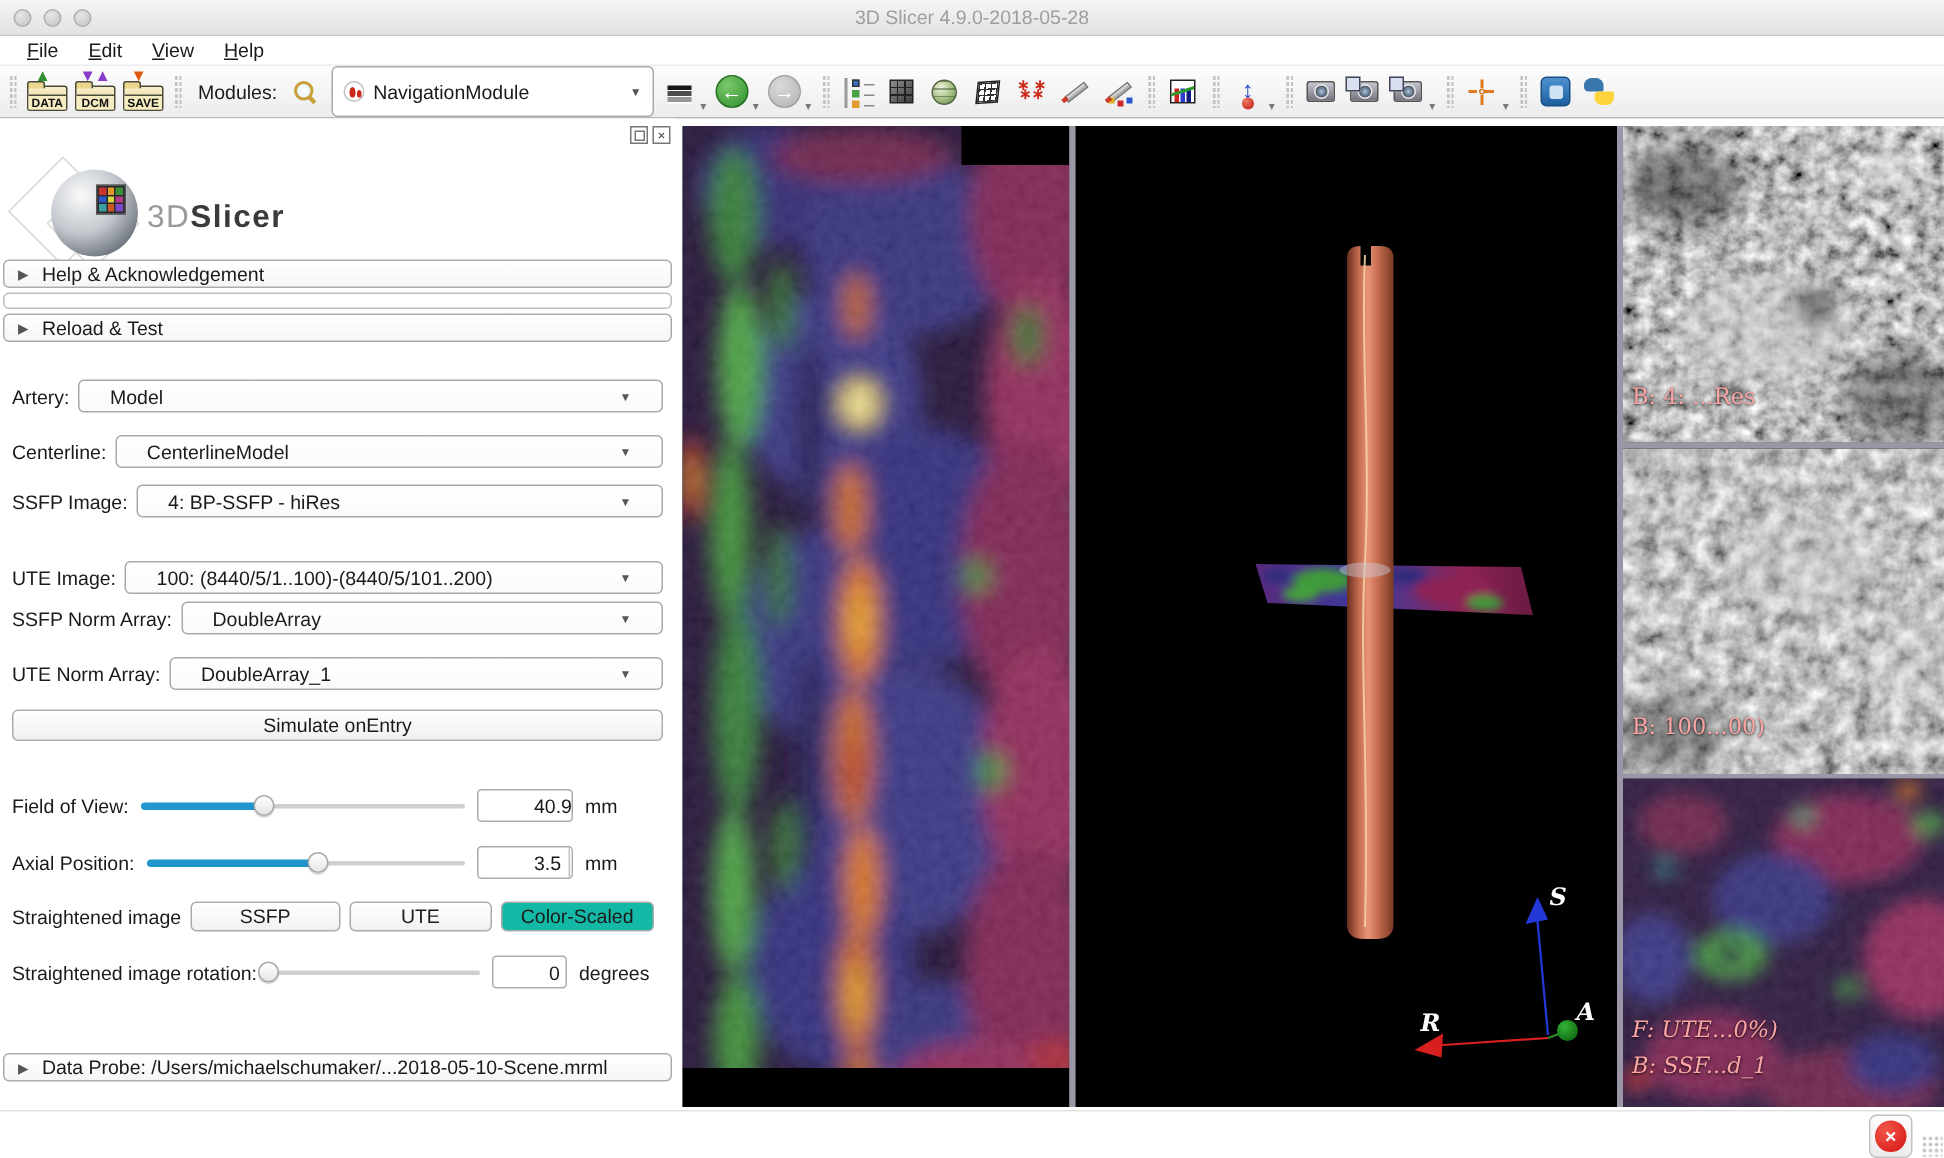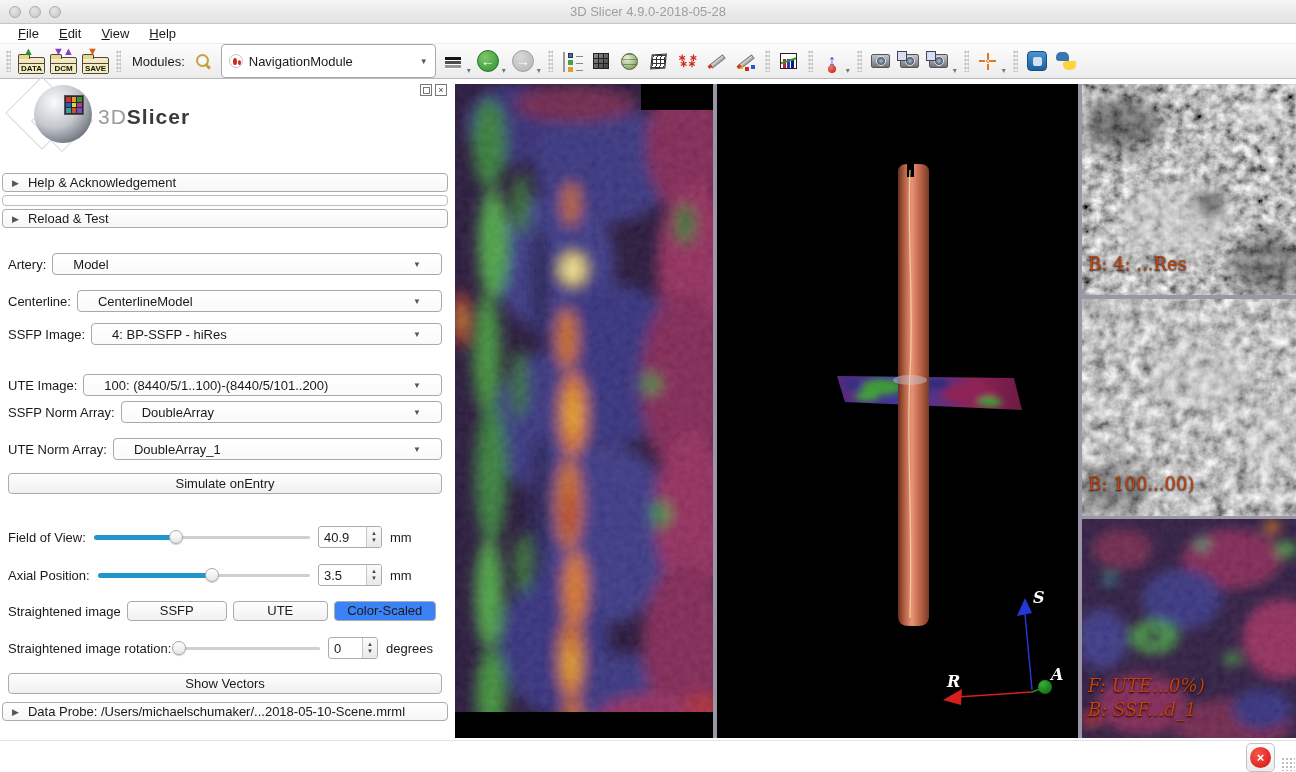--- a/index.html
+++ b/index.html
@@ -107,21 +107,21 @@
     background:#3876ab; border-radius:5px 5px 1px 3px; }
   .py-icon::after { content:""; position:absolute; right:0; bottom:1px; width:13px; height:9px;
     background:#ffd43b; border-radius:3px 1px 5px 5px; }
 
   
   .panel { position:absolute; left:0; top:79px; width:450px; height:661px; background:#fff; }
   .panel-controls { position:absolute; top:5px; right:3px; display:flex; gap:3px; }
   .pc-btn { width:12px; height:12px; border:1px solid #777; background:#fff; position:relative;
     font-size:9px; line-height:10px; text-align:center; color:#444; }
   .pc-btn.float::after { content:""; position:absolute; left:2px; top:2px; width:5px; height:5px; border:1px solid #777; }
-  .logo { position:absolute; left:6px; top:0; width:220px; height:74px; }
+  .logo { position:absolute; left:6px; top:28px; width:220px; height:74px; }
   .logo .diamond { position:absolute; width:52px; height:52px; border:1px solid #d8d8d8; transform:rotate(45deg); }
   .logo .sphere { position:absolute; left:28px; top:6px; width:58px; height:58px; border-radius:50%;
     background:radial-gradient(circle at 35% 30%,#fafafa,#c3c8ce 45%,#70767e 78%,#3e434a); }
   .logo .core { position:absolute; left:58px; top:16px; width:20px; height:20px;
     background:#2a2a2a; box-shadow:inset 0 0 0 1px #555; display:grid; grid-template-columns:repeat(3,1fr); gap:1px; padding:2px; }
   .logo .core i { background:#c33; } .logo .core i:nth-child(2){background:#e59a28;} .logo .core i:nth-child(3){background:#3a8f3a;}
   .logo .core i:nth-child(4){background:#2a58c8;} .logo .core i:nth-child(5){background:#d8d840;} .logo .core i:nth-child(6){background:#b33a8a;}
   .logo .core i:nth-child(7){background:#38a0a0;} .logo .core i:nth-child(8){background:#cc5522;} .logo .core i:nth-child(9){background:#7a48c8;}
   .logo .wordmark { position:absolute; left:92px; top:26px; font-size:21px; letter-spacing:1px; }
   .logo .wordmark .g3d { color:#9a9a9a; } .logo .wordmark .sl { color:#3a3a3a; font-weight:bold; }
@@ -135,33 +135,33 @@
   .combo .carrow { margin-left:auto; font-size:8px; color:#555; }
   .push-btn { position:absolute; left:8px; right:8px; height:21px; border:1px solid #ababab; border-radius:4px;
     background:linear-gradient(#ffffff,#f0f0f0); text-align:center; line-height:19px; }
   .slider-row { position:absolute; left:8px; right:8px; height:22px; display:flex; align-items:center; gap:8px; }
   .slider { position:relative; flex:1; height:16px; }
   .slider .track { position:absolute; left:0; right:0; top:7px; height:3px; background:#cfcfcf; border-radius:2px; }
   .slider .fill { position:absolute; left:0; top:6px; height:5px; background:#2196cc; border-radius:3px; }
   .slider .knob { position:absolute; top:1px; width:14px; height:14px; border-radius:50%;
     background:linear-gradient(#ffffff,#e6e6e6); border:1px solid #a8a8a8; box-shadow:0 1px 1px rgba(0,0,0,.2); }
   .spin { display:flex; width:64px; height:22px; border:1px solid #ababab; border-radius:3px; background:#fff; overflow:hidden; }
-  .spin .val { flex:1; padding:3px 5px; }
+  .spin .val { flex:1; padding:3px 5px;margin-left:32px; }
   .spin .arrows { width:15px; border-left:1px solid #c6c6c6; background:linear-gradient(#fbfbfb,#e9e9e9);
     display:flex; flex-direction:column; align-items:center; justify-content:center; font-size:6px; color:#444; line-height:7px; }
   .unit { width:52px; }
   .seg-btn { height:20px; border:1px solid #ababab; border-radius:4px; background:linear-gradient(#ffffff,#f1f1f1);
     text-align:center; line-height:18px; }
-  .seg-btn.active { background:#3b82f6; }
+  .seg-btn.active { background:#14b8a6; }
 
   
   .views { position:absolute; left:455px; top:84px; width:841px; height:654px; background:#fff; }
   .view { position:absolute; overflow:hidden; background:#000; }
   .vdiv { position:absolute; background:#9a96a8; }
-  .corner-labels { position:absolute; left:6px; color:#c2410c; font-family:"DejaVu Serif",serif; font-size:18px;
+  .corner-labels { position:absolute; left:6px; color:#fca5a5; font-family:"DejaVu Serif",serif; font-size:15px;
     line-height:24px; text-shadow:0 1px 2px #000; white-space:pre; }
 
   
   .statusbar { position:absolute; left:0; top:740px; width:1296px; height:32px; background:#fff; border-top:1px solid #e3e3e3; }
   .err-btn { position:absolute; right:21px; top:2px; width:29px; height:29px; border:1px solid #c2c2c2; border-radius:5px;
     background:linear-gradient(#fdfdfd,#ebebeb); display:flex; align-items:center; justify-content:center; }
   .err-btn .ball { width:21px; height:21px; border-radius:50%; background:radial-gradient(circle at 35% 30%,#f3574a,#d41212);
     color:#fff; font-weight:bold; font-size:13px; text-align:center; line-height:21px; }
   .grip-corner { position:absolute; right:1px; bottom:1px; width:14px; height:14px;
     background-image:radial-gradient(#bdbdbd 1px, transparent 1.2px); background-size:4px 4px; }
@@ -421,21 +421,20 @@
     <span class="spin" style="width:50px">
       <span class="val">0</span>
       <span class="arrows">
           <span>▲</span>
           <span>▼</span>
         </span>
     </span>
     <span class="unit" style="width:56px">degrees</span>
   </div>
 
-  <div class="push-btn" style="top:594px">Show Vectors</div>
 
   <div class="collapse" style="top:623px; left:2px; right:2px;">
     <span class="tri">▶</span>
     <span>Data Probe: /Users/michaelschumaker/...2018-05-10-Scene.mrml</span>
   </div>
 </div>
 
 <div class="views">
 
   <div class="view" style="left:0; top:0; width:258px; height:654px;">

